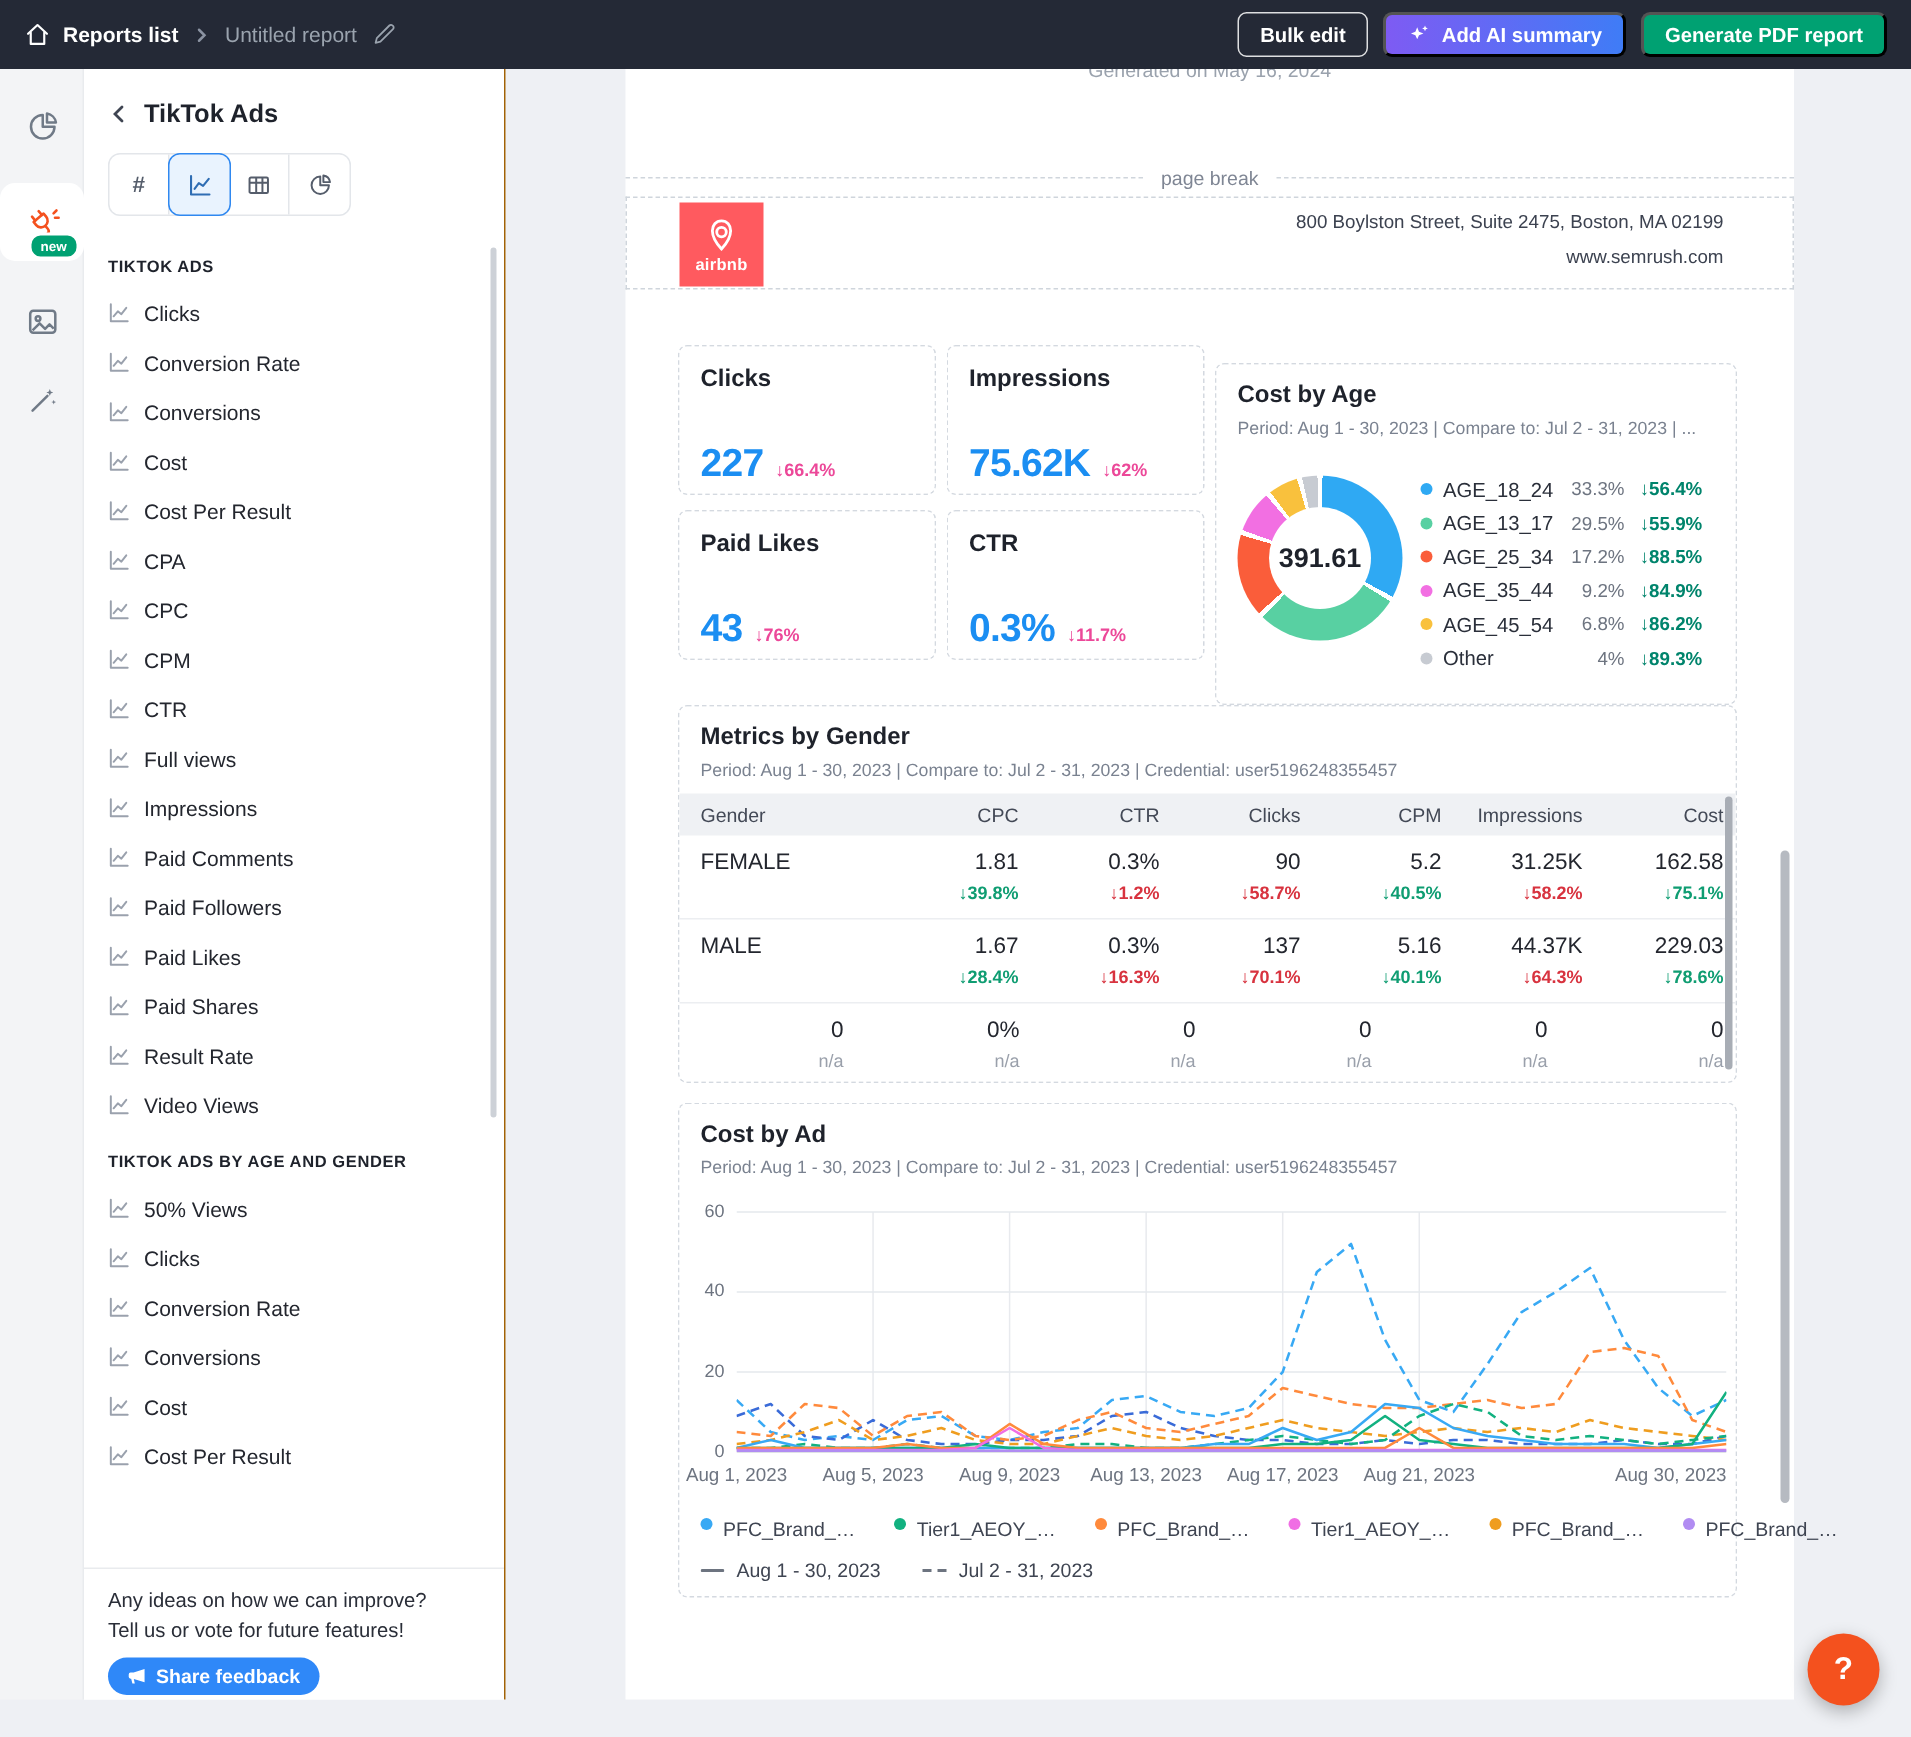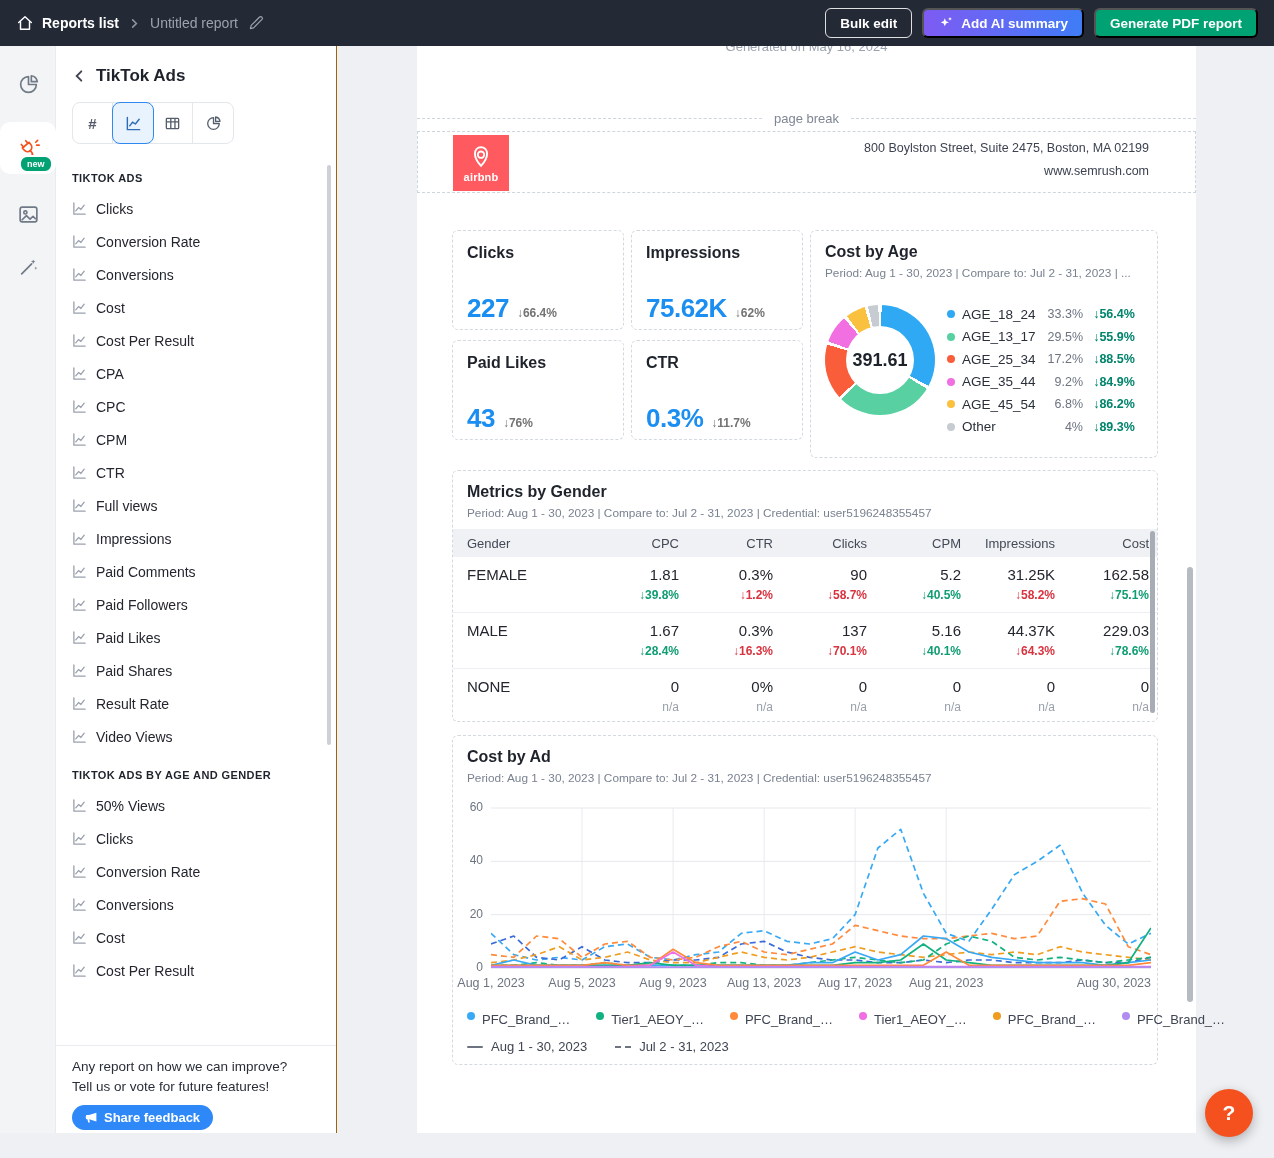--- a/index.html
+++ b/index.html
@@ -55,28 +55,28 @@
   .logo { position:absolute; left:35px; top:3px; width:56px; height:56px; background:#ff5a5f; display:flex; flex-direction:column; align-items:center; justify-content:center; }
   .logo-word { color:#fff; font-size:11px; font-weight:bold; margin-top:-2px; letter-spacing:.2px; }
   .addr { position:absolute; right:46px; top:9px; text-align:right; font-size:12.5px; color:#3c4250; }
   .addr div { margin-bottom:9px; }
 
   .card { position:absolute; border:1px dashed #d4d9e0; border-radius:6px; background:#fff; }
   .kpi { width:172px; height:100px; padding:13px 14px; }
   .kpi-title { font-size:16px; font-weight:bold; color:#1e222b; }
   .kpi-row { display:flex; align-items:baseline; gap:8px; margin-top:8px; }
   .kpi-value { font-size:26px; font-weight:800; color:#1b8ef2; letter-spacing:-.5px; }
-  .kpi-change { font-size:12px; font-weight:bold; color:#737373;margin-top:36px; }
+  .kpi-change { font-size:12px; font-weight:bold; color:#ec4899;margin-top:36px; }
   .kpi-clicks { left:35px; top:184px; } .kpi-impressions { left:214px; top:184px; }
   .kpi-likes { left:35px; top:294px; } .kpi-ctr { left:214px; top:294px; }
 
   .card-title { font-size:16px; font-weight:bold; color:#1e222b; }
   .card-sub { font-size:11.8px; color:#7a8290; margin-top:5px; white-space:nowrap; overflow:hidden; }
 
-  .age-card { left:393px; top:184px; width:348px; height:228px; padding:12px 14px; }
+  .age-card { left:393px; top:196px; width:348px; height:228px; padding:12px 14px; }
   .donut { position:absolute; left:14px; top:74px; width:110px; height:110px; border-radius:50%; }
   .donut-hole { position:absolute; left:21px; top:21px; width:68px; height:68px; background:#fff; border-radius:50%; display:flex; align-items:center; justify-content:center; font-size:18px; font-weight:800; color:#1e222b; }
   .age-legend { position:absolute; left:136px; top:72px; right:12px; }
   .age-lrow { display:flex; align-items:center; height:22.5px; }
   .age-dot { width:8px; height:8px; border-radius:50%; margin-right:7px; flex:none; }
   .age-name { flex:1; font-size:13.5px; color:#2a2f3a; }
   .age-pct { width:46px; text-align:right; font-size:12.5px; color:#6d7480; }
   .age-chg { width:62px; text-align:center; font-size:12.5px; font-weight:bold; color:#00846c; }
 
   .gender-card { left:35px; top:424px; width:706px; height:252px; padding-top:12px; }
@@ -377,21 +377,21 @@
             <path d="M2 2v12h12"></path>
             <path d="M4 10.5l3-3.5 2.5 2L13 4.5"></path>
           </svg>
           <span>Cost Per Result</span>
         </div>
       </div>
     </div>
   <div class="panel-scrollbar"></div>
   <div class="panel-footer">
     <div class="pf-text">
-      <div>Any report on how we can improve?</div>
+      <div>Any ideas on how we can improve?</div>
       <div>Tell us or vote for future features!</div>
     </div>
     <button class="btn-feedback">
       <svg width="13" height="13" viewBox="0 0 16 16" fill="#fff">
           <path d="M14 2L5 5H2.5A1.5 1.5 0 0 0 1 6.5v2A1.5 1.5 0 0 0 2.5 10H3l1 4h2l-.8-3.8L14 13z"></path>
         </svg>
       <span>Share feedback</span>
     </button>
   </div>
 </aside>
@@ -555,21 +555,20 @@
             <div class="g-cell num">
               <div class="g-val">44.37K</div>
               <div class="g-chg bad">↓64.3%</div>
             </div>
             <div class="g-cell num">
               <div class="g-val">229.03</div>
               <div class="g-chg good">↓78.6%</div>
             </div>
           </div>
           <div class="g-row g-body">
-            <div class="g-cell first g-gender">NONE</div>
             <div class="g-cell num">
               <div class="g-val">0</div>
               <div class="g-chg na">n/a</div>
             </div>
             <div class="g-cell num">
               <div class="g-val">0%</div>
               <div class="g-chg na">n/a</div>
             </div>
             <div class="g-cell num">
               <div class="g-val">0</div>

